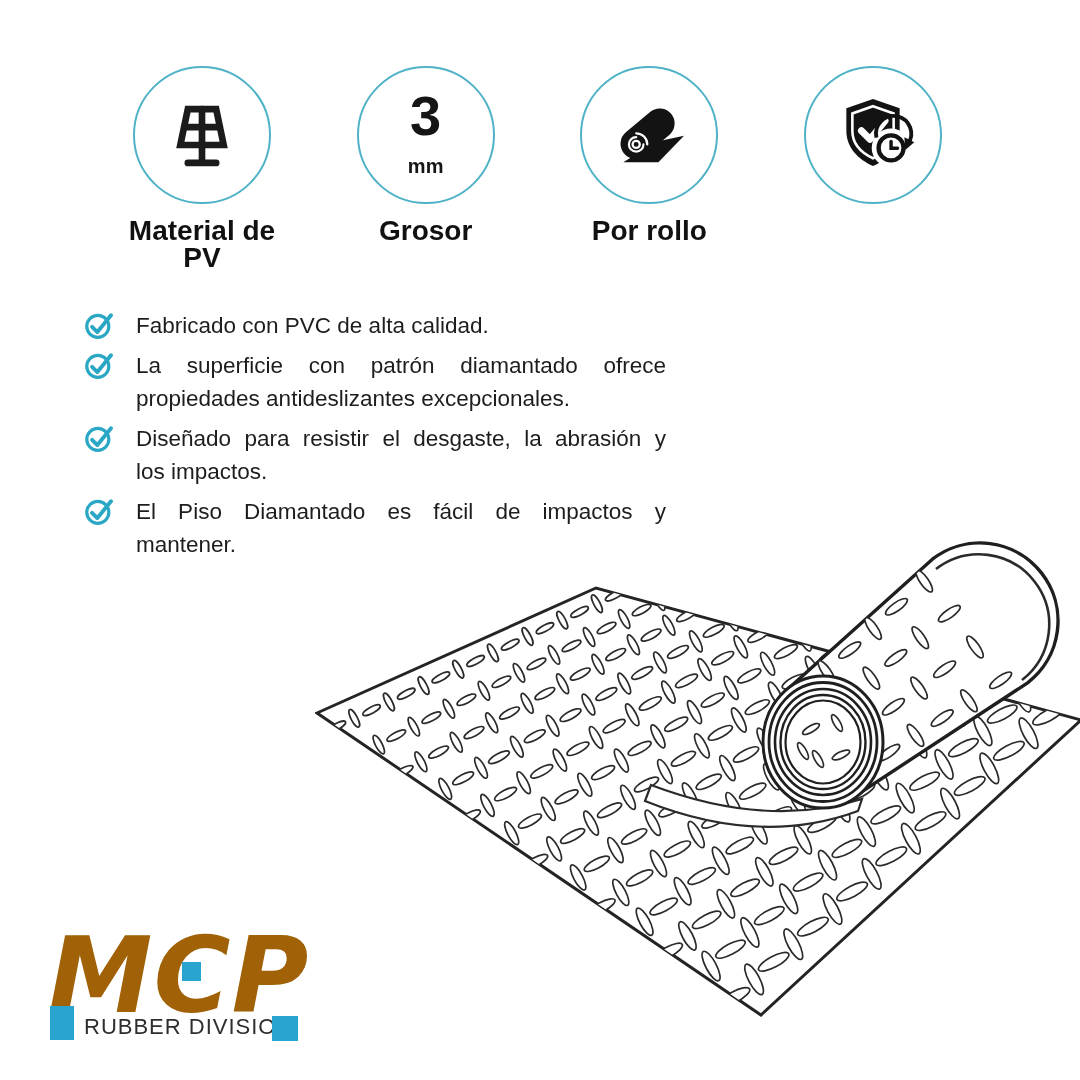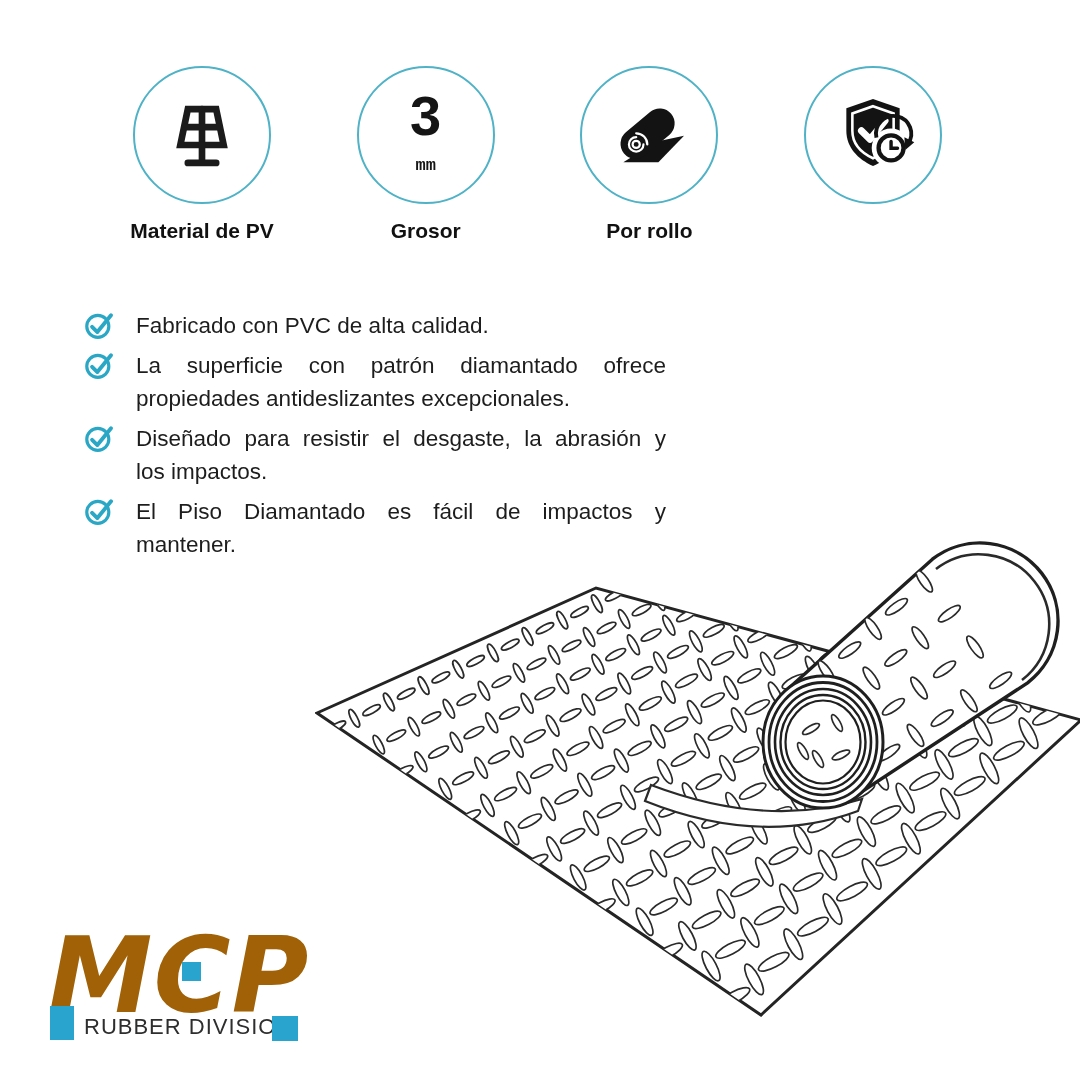--- a/index.html
+++ b/index.html
@@ -8,25 +8,25 @@
   }
   html,body{margin:0;padding:0;}
   body{font-family:"Liberation Sans", sans-serif; background:#ffffff;}
   #page{position:relative;width:1080px;height:1080px;background:#ffffff;overflow:hidden;}
 
   
   .features{position:absolute;left:112px;top:66px;width:851px;display:flex;justify-content:space-between;}
   .feature{width:180px;display:flex;flex-direction:column;align-items:center;}
   .badge{width:138px;height:138px;border-radius:50%;border:2.5px solid var(--ring);
          background:#fff;display:flex;align-items:center;justify-content:center;box-sizing:border-box;}
-  .feature-label{margin-top:13px;font-size:21px;font-weight:bold;color:#111;
+  .feature-label{margin-top:13px;font-size:28px;font-weight:bold;color:#111;
                  text-align:center;line-height:27px;}
   .thick{display:flex;flex-direction:column;align-items:center;color:#151515;}
   .thick .v{font-size:56px;font-weight:bold;line-height:46px;}
-  .thick .u{font-size:17px;font-weight:bold;line-height:24px;margin-top:15px;font-family:Liberation Mono, monospace;}
+  .thick .u{font-size:20px;font-weight:bold;line-height:24px;margin-top:15px;}
   .iko{display:block;}
   .iko .st{fill:none;stroke:#1b1b1b;stroke-width:8;stroke-linecap:round;stroke-linejoin:miter;}
   .iko .fl{fill:#131313;stroke:none;}
   .iko .wt{fill:none;stroke:#fff;stroke-linecap:round;}
 
   
   .bullets{position:absolute;left:85px;top:309px;width:585px;list-style:none;margin:0;padding:0;}
   .bullets li{display:flex;align-items:flex-start;margin-bottom:7px;}
   .chk{flex:0 0 30px;margin-top:1px;}
   .chk .c{fill:none;stroke:var(--teal);stroke-width:3.6;}

